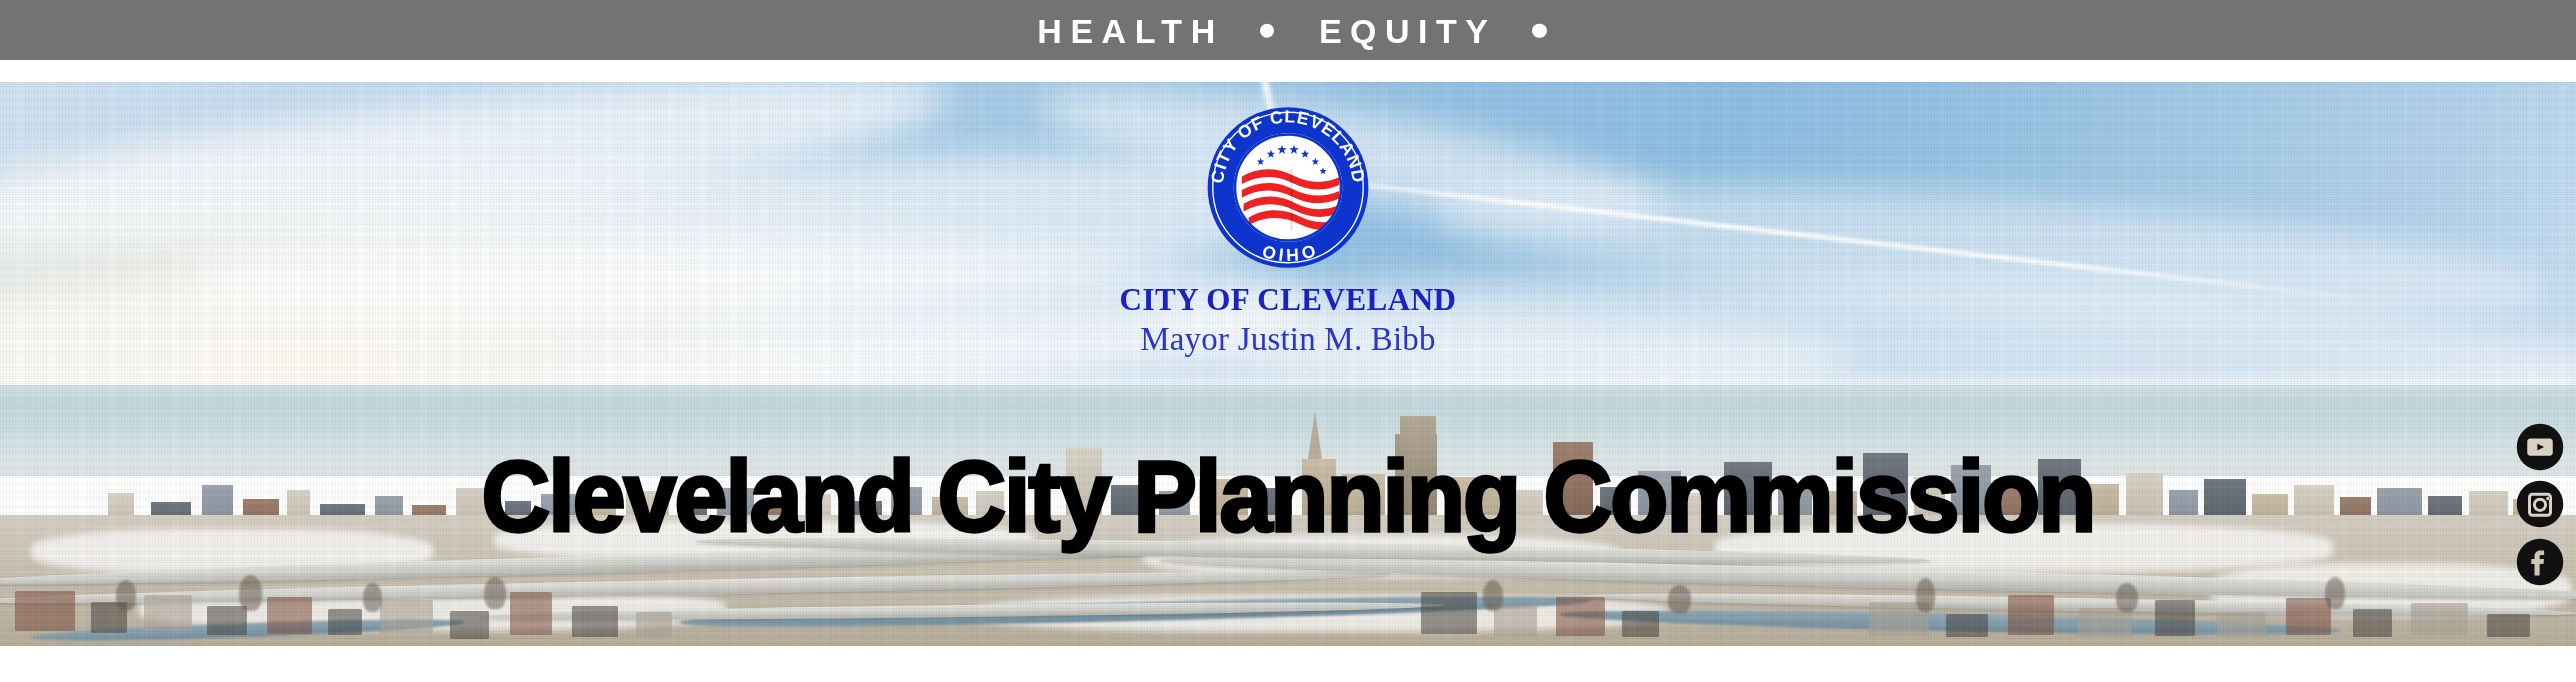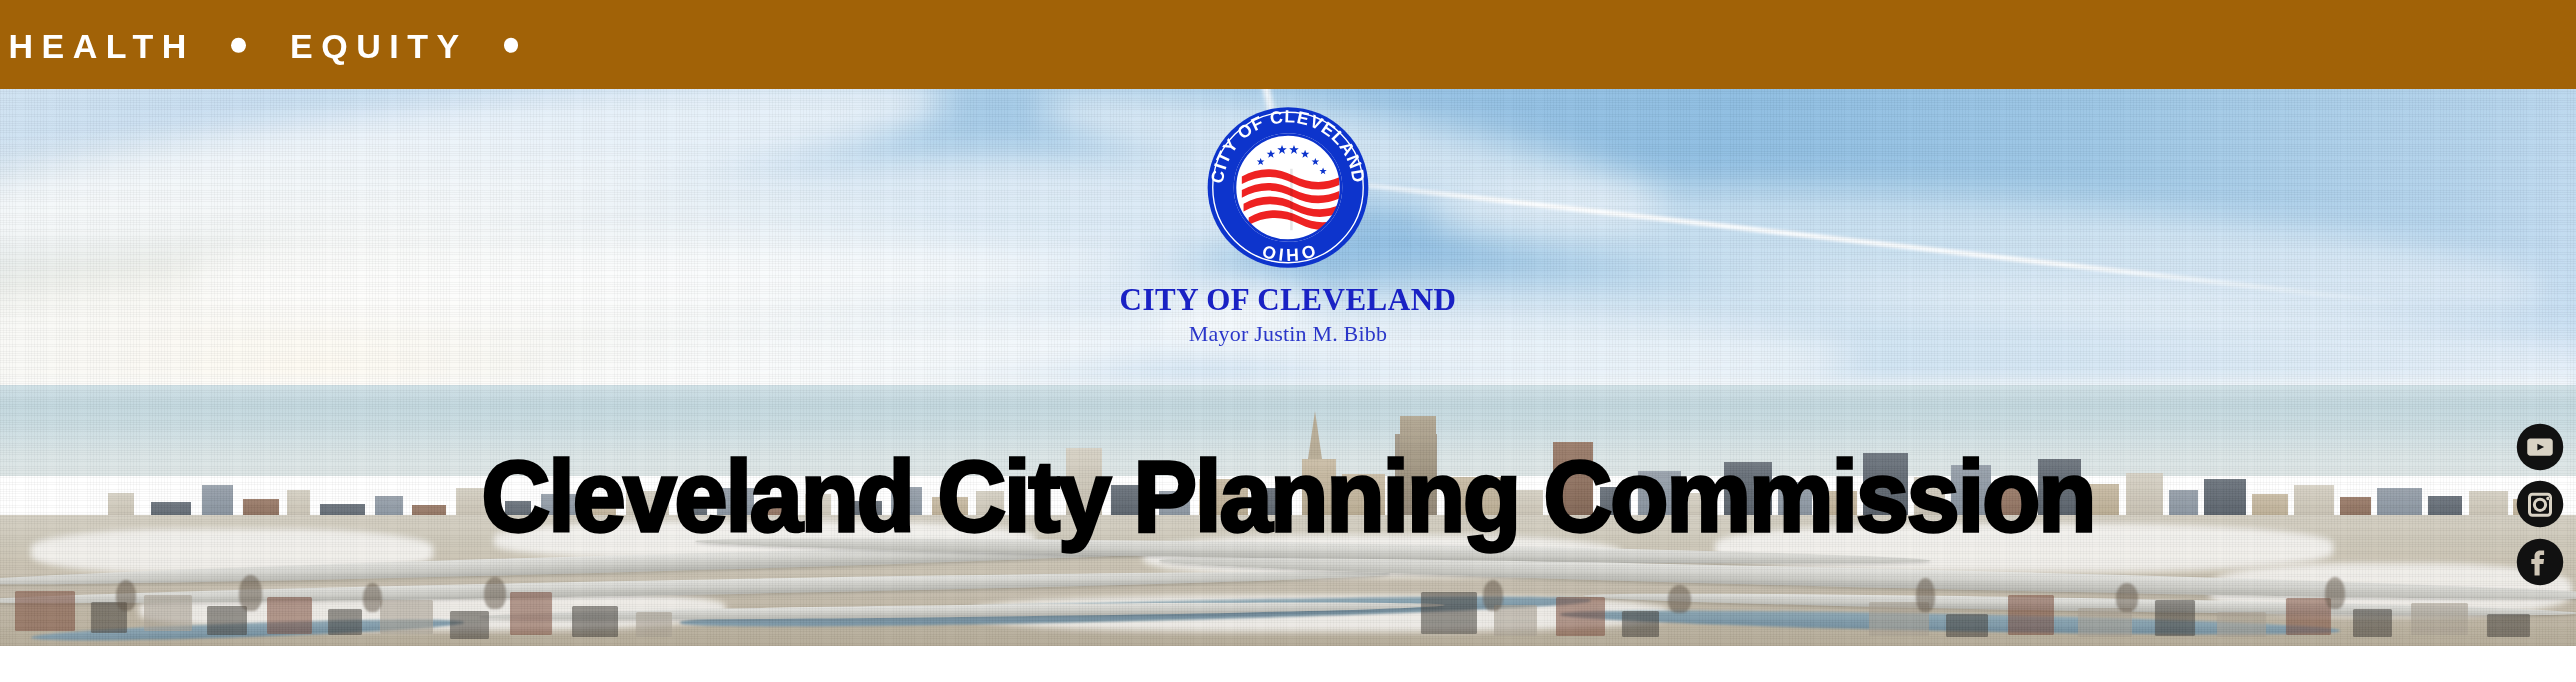--- a/index.html
+++ b/index.html
@@ -9,23 +9,23 @@
     background:#ffffff;
     font-family:"Liberation Sans", sans-serif;
     overflow:hidden;
   }
 
   .page { position:relative; width:2576px; height:682px; background:#fff; }
 
   
   .topbar {
     position:absolute; left:0; top:0;
-    width:2576px; height:89px;
-    background:#a16207;
-    display:flex; align-items:center; justify-content:flex-start;
+    width:2576px; height:60px;
+    background:#737373;
+    display:flex; align-items:center; justify-content:center;
     z-index:40;
   }
   .topbar-inner {
     display:flex; align-items:center; justify-content:center;
     gap:36px;
     transform:translateY(0.8px);
   }
   .topbar-word {
     color:#ffffff;
     font-family:"Liberation Sans", sans-serif;
@@ -183,21 +183,21 @@
     font-size:31px;
     letter-spacing:0.5px;
     color:#1a22c4;
     line-height:1;
     white-space:nowrap;
   }
   .mayor-name {
     margin-top:8.5px;
     font-family:"Liberation Serif", serif;
     font-weight:normal;
-    font-size:22px;
+    font-size:33px;
     letter-spacing:0.2px;
     color:#2a36c9;
     line-height:1;
     white-space:nowrap;
   }
 
   
   .hero-title {
     position:absolute; left:0; top:446px;
     width:2576px;

